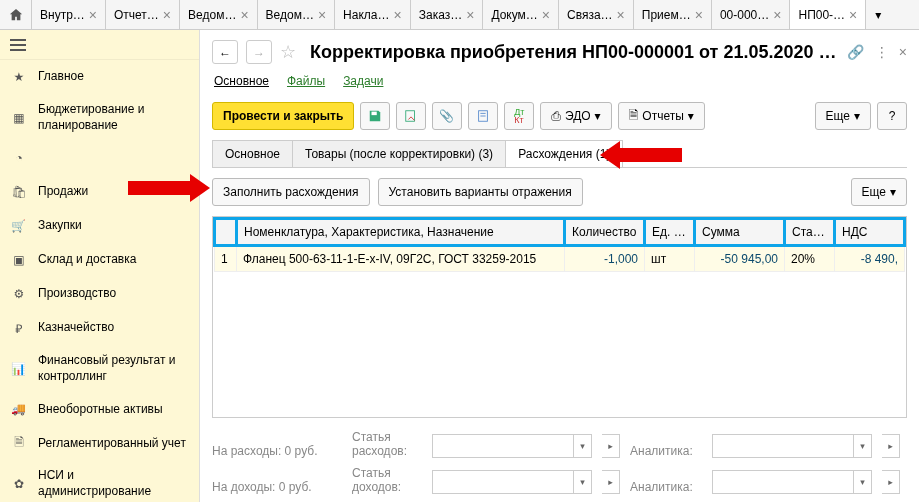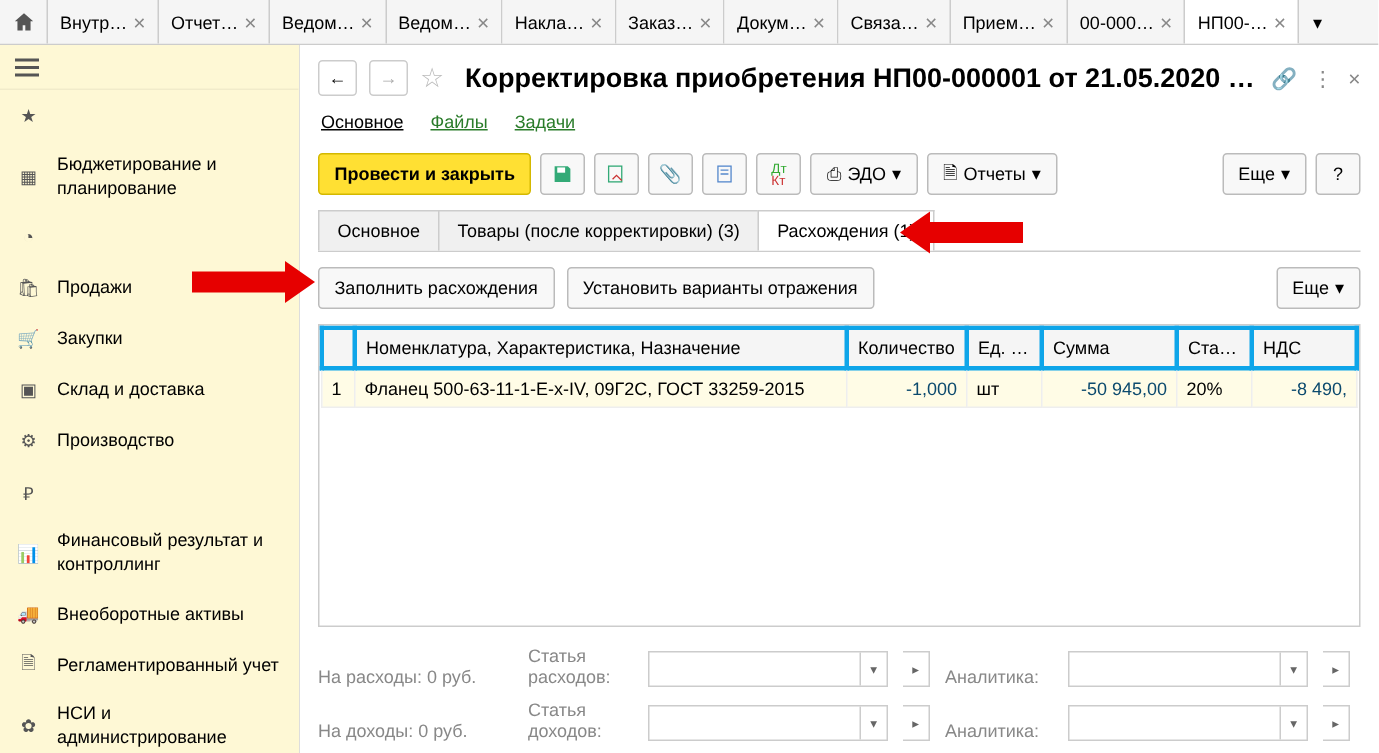--- a/index.html
+++ b/index.html
@@ -133,20 +133,21 @@
   <div class="sidebar">
     <div class="menu-btn">
         <span class="burger">
           <span></span>
           <span></span>
           <span></span>
         </span>
       </div>
     <div class="side-item">
         <span class="side-icon">★</span>
+        <span class="side-label">Главное</span>
       </div>
     <div class="side-item">
         <span class="side-icon">▦</span>
         <span class="side-label">Бюджетирование и планирование</span>
       </div>
     <div class="side-item">
         <span class="side-icon">◔</span>
       </div>
     <div class="side-item">
         <span class="side-icon">🛍</span>
@@ -159,20 +160,21 @@
     <div class="side-item">
         <span class="side-icon">▣</span>
         <span class="side-label">Склад и доставка</span>
       </div>
     <div class="side-item">
         <span class="side-icon">⚙</span>
         <span class="side-label">Производство</span>
       </div>
     <div class="side-item">
         <span class="side-icon">₽</span>
+        <span class="side-label">Казначейство</span>
       </div>
     <div class="side-item">
         <span class="side-icon">📊</span>
         <span class="side-label">Финансовый результат и контроллинг</span>
       </div>
     <div class="side-item">
         <span class="side-icon">🚚</span>
         <span class="side-label">Внеоборотные активы</span>
       </div>
     <div class="side-item">

